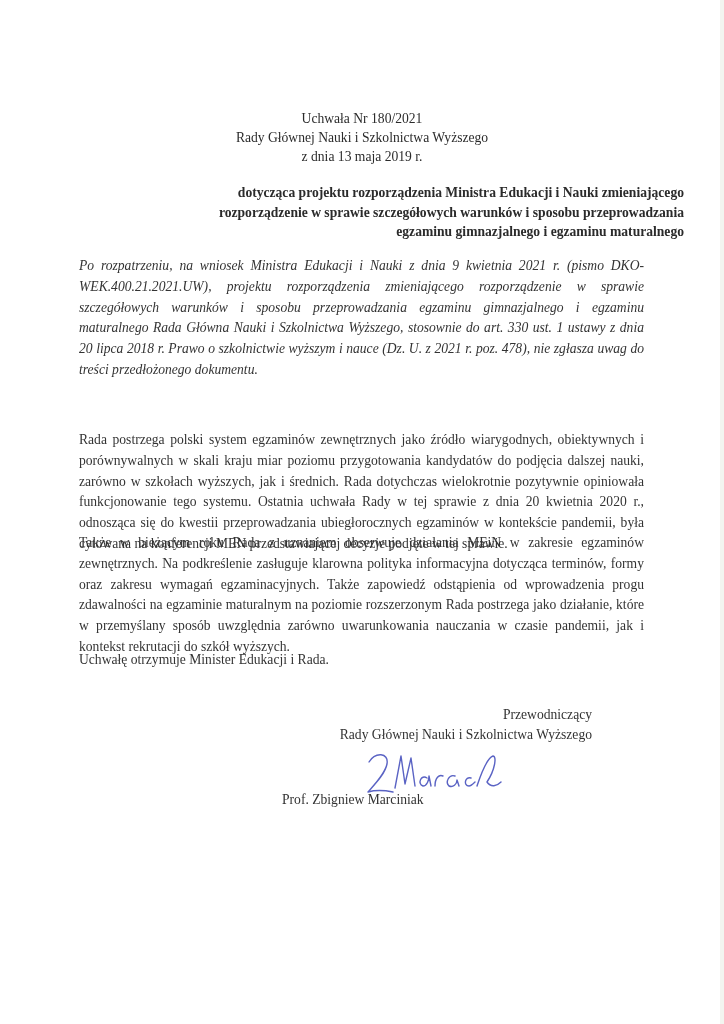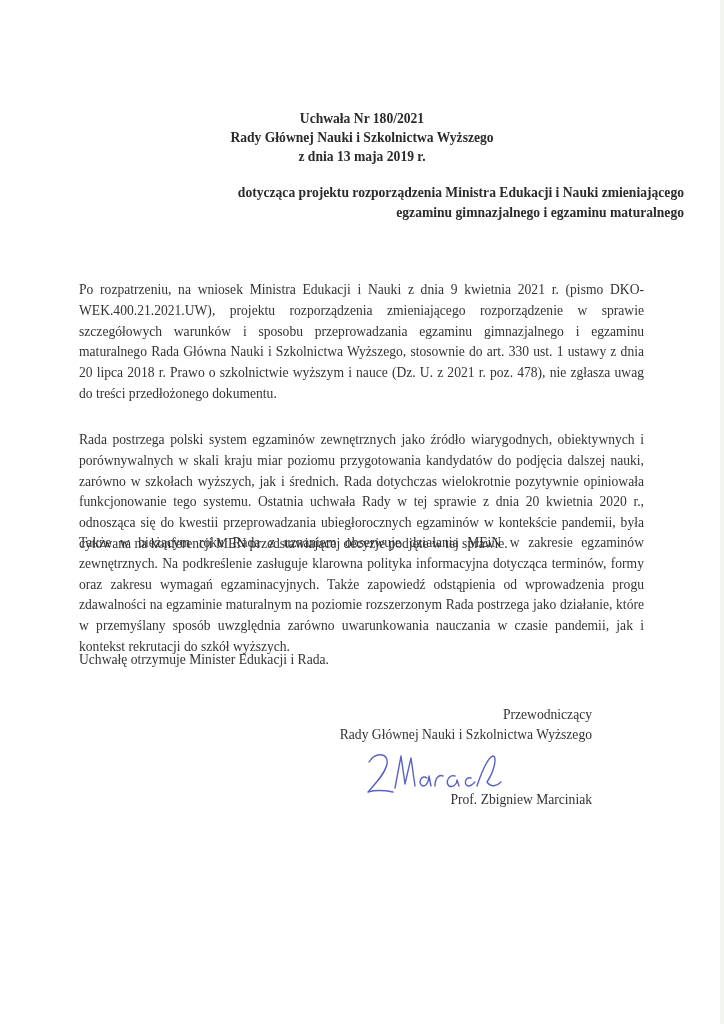--- a/index.html
+++ b/index.html
@@ -28,21 +28,21 @@
       right: 0; top: 0;
       width: 4px; height: 1024px;
       background: #f3f5f0;
     }
     .header {
       position: absolute;
       top: 109px;
       left: 0;
       width: 724px;
       text-align: center;
-      font-weight: bold;
+      font-weight: normal;
       font-size: 13.6px;
       line-height: 19px;
       color: #2b2b2b;
     }
     .subject {
       position: absolute;
       top: 183px;
       left: 40px;
       width: 644px;
       text-align: right;
@@ -53,21 +53,21 @@
     }
     .body-text {
       position: absolute;
       left: 79px;
       width: 565px;
       font-size: 13.6px;
       line-height: 20.8px;
       text-align: justify;
       color: #333333;
     }
-    .p1 { top: 280px; }
+    .p1 { top: 256px; font-style: italic; }
     .p2 { top: 393px; margin-top: 37px; }
     .p3 { top: 533px; }
     .p4 { top: 650px; }
     .sig-block {
       position: absolute;
       left: 282px;
       top: 705px;
       width: 310px;
       text-align: right;
       font-size: 13.6px;
@@ -79,38 +79,39 @@
       left: 365px;
       top: 748px;
       width: 140px;
       height: 48px;
     }
     .signer-name {
       position: absolute;
       left: 282px;
       top: 790px;
       width: 310px;
-      text-align: right;
+      text-align: left;
       font-size: 13.6px;
       line-height: 20px;
       color: #333333;
     }
   </style>
 </head>
 <body>
 
 <div class="page">
   <div class="header">
     <div>Uchwała Nr 180/2021</div>
     <div>Rady Głównej Nauki i Szkolnictwa Wyższego</div>
     <div>z dnia 13 maja 2019 r.</div>
   </div>
 
   <div class="subject">
     <div>dotycząca projektu rozporządzenia Ministra Edukacji i Nauki zmieniającego</div>
+    <div>rozporządzenie w sprawie szczegółowych warunków i sposobu przeprowadzania</div>
     <div>egzaminu gimnazjalnego i egzaminu maturalnego</div>
   </div>
 
   <div class="body-text p1">Po rozpatrzeniu, na wniosek Ministra Edukacji i Nauki z dnia 9 kwietnia 2021 r. (pismo DKO-WEK.400.21.2021.UW), projektu rozporządzenia zmieniającego rozporządzenie w sprawie szczegółowych warunków i sposobu przeprowadzania egzaminu gimnazjalnego i egzaminu maturalnego Rada Główna Nauki i Szkolnictwa Wyższego, stosownie do art. 330 ust. 1 ustawy z dnia 20 lipca 2018 r. Prawo o szkolnictwie wyższym i nauce (Dz. U. z 2021 r. poz. 478), nie zgłasza uwag do treści przedłożonego dokumentu.</div>
   <div class="body-text p2">Rada postrzega polski system egzaminów zewnętrznych jako źródło wiarygodnych, obiektywnych i porównywalnych w skali kraju miar poziomu przygotowania kandydatów do podjęcia dalszej nauki, zarówno w szkołach wyższych, jak i średnich. Rada dotychczas wielokrotnie pozytywnie opiniowała funkcjonowanie tego systemu. Ostatnia uchwała Rady w tej sprawie z dnia 20 kwietnia 2020 r., odnosząca się do kwestii przeprowadzania ubiegłorocznych egzaminów w kontekście pandemii, była cytowana na konferencji MEN przedstawiającej decyzje podjęte w tej sprawie.</div>
   <div class="body-text p3">Także w bieżącym roku Rada z uznaniem obserwuje działania MEiN w zakresie egzaminów zewnętrznych. Na podkreślenie zasługuje klarowna polityka informacyjna dotycząca terminów, formy oraz zakresu wymagań egzaminacyjnych. Także zapowiedź odstąpienia od wprowadzenia progu zdawalności na egzaminie maturalnym na poziomie rozszerzonym Rada postrzega jako działanie, które w przemyślany sposób uwzględnia zarówno uwarunkowania nauczania w czasie pandemii, jak i kontekst rekrutacji do szkół wyższych.</div>
   <div class="body-text p4">Uchwałę otrzymuje Minister Edukacji i Rada.</div>
 
   <div class="sig-block">
     <div>Przewodniczący</div>

